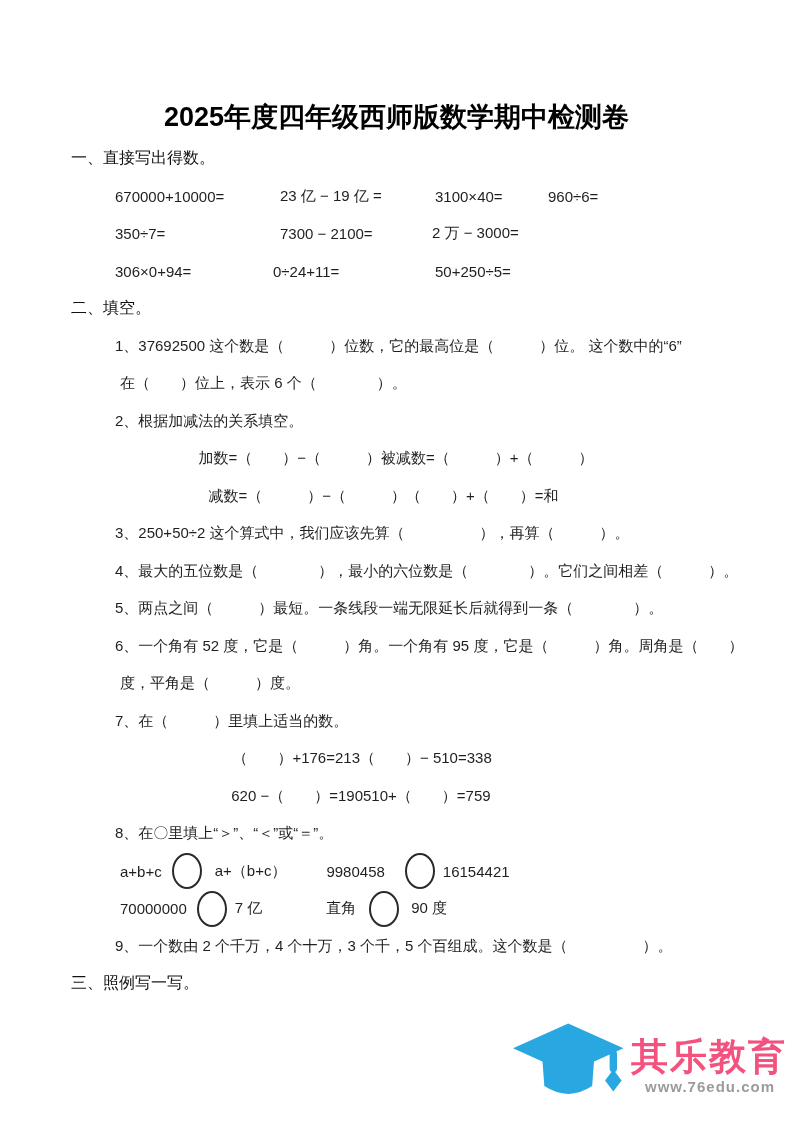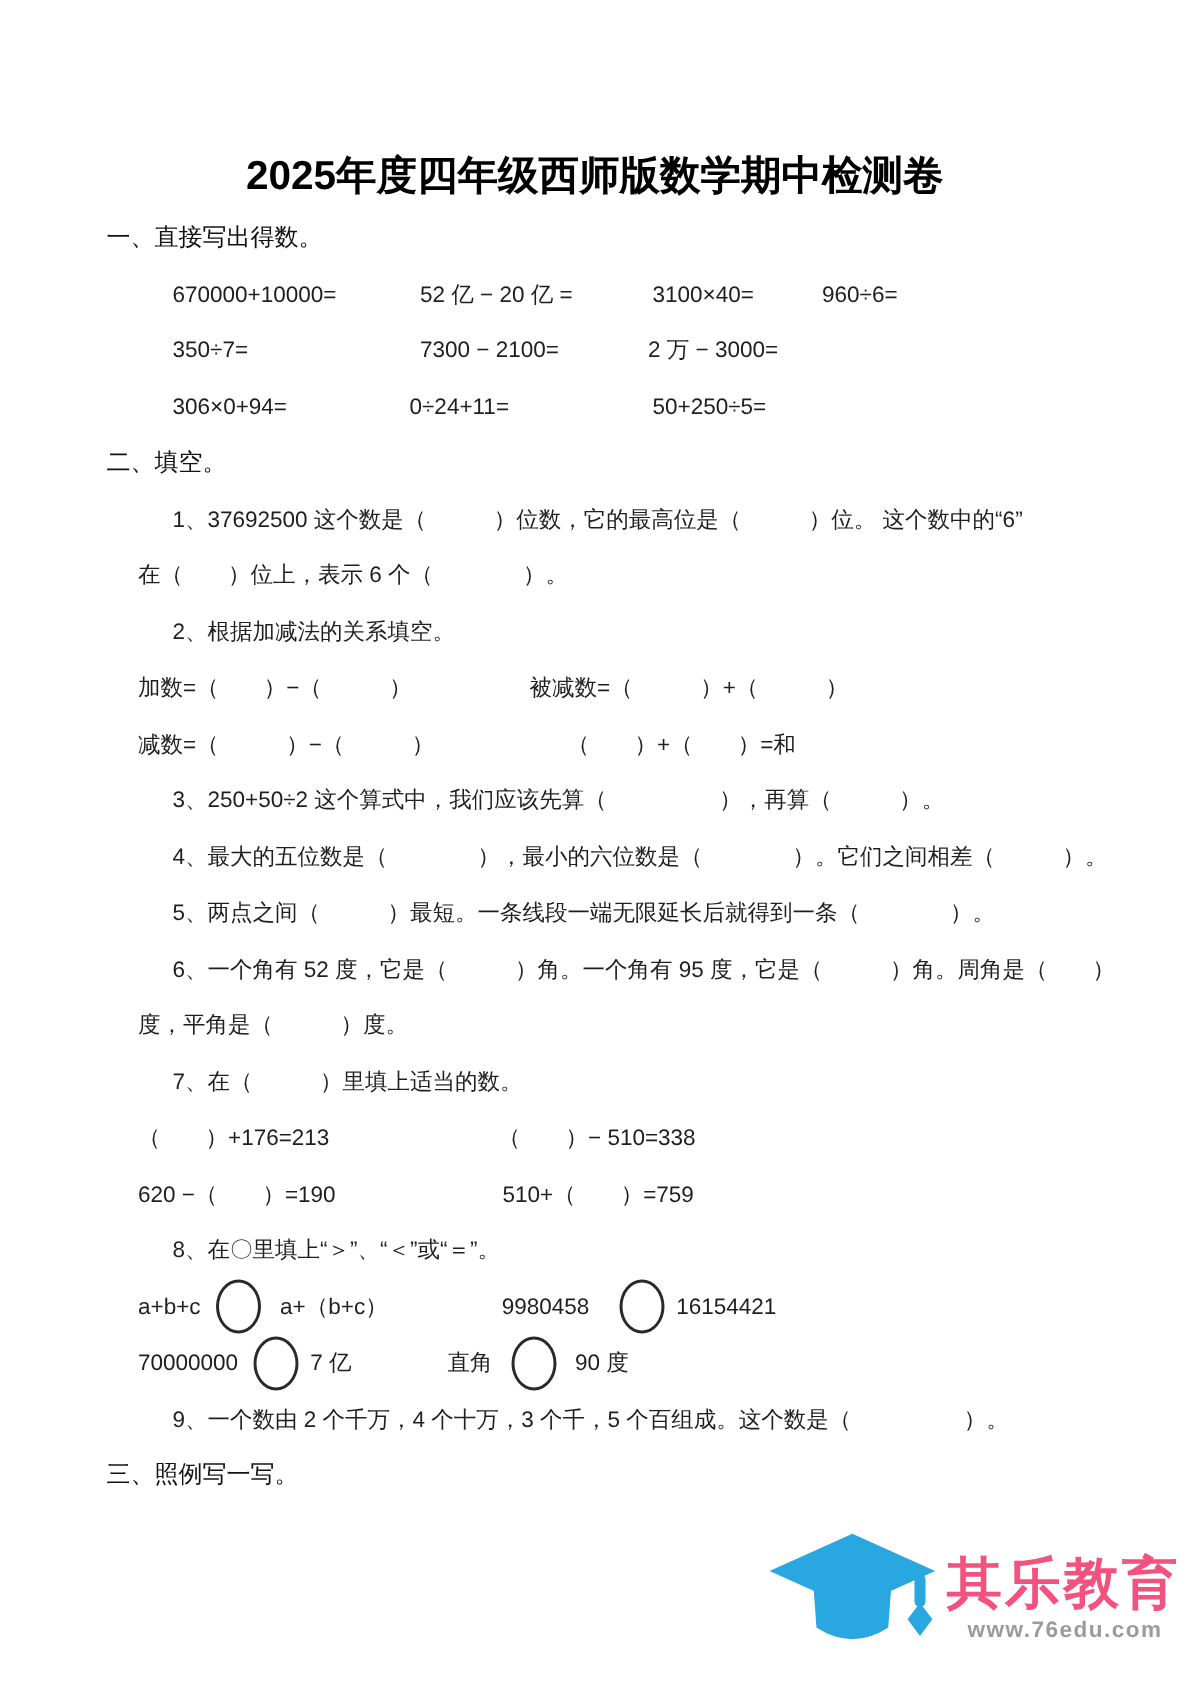--- a/index.html
+++ b/index.html
@@ -8,21 +8,21 @@
     font-family:"Liberation Sans","DejaVu Sans",sans-serif;
     color:#1f1f1f;overflow:hidden;border-radius:22px;
   }
   .title{
     margin:0;padding-top:94px;height:46px;line-height:46px;
     text-align:center;font-size:27px;font-weight:bold;color:#000;
   }
   .line{height:37.5px;display:flex;align-items:center;font-size:15px;white-space:pre;}
   .sec{padding-left:71px;font-weight:normal;font-size:16px;color:#111;}
   .item{padding-left:96px;margin-left:19px;}
-  .sub{padding-left:92px;}
+  .sub{padding-left:120px;text-align:right;}
   .cell{display:inline-block;}
   .circle{
     width:26px;height:32px;border:2px solid #2a2a2a;border-radius:50%;
     display:inline-block;flex:none;background:#fff;
   }
   .footer{
     position:absolute;right:6px;bottom:8px;
     display:flex;align-items:center;gap:0;
   }
   .brandcol{display:flex;flex-direction:column;align-items:flex-start;}
@@ -33,21 +33,21 @@
 <body>
 
 <div class="page">
 
   <h1 class="title">2025年度四年级西师版数学期中检测卷</h1>
 
   <div class="line sec">一、直接写出得数。</div>
 
   <div class="line item">
     <span class="cell" style="width:165px">670000+10000=</span>
-    <span class="cell" style="width:155px">52 亿 − 20 亿 =</span>
+    <span class="cell" style="width:155px">23 亿 − 19 亿 =</span>
     <span class="cell" style="width:113px">3100×40=</span>
     <span class="cell">960÷6=</span>
   </div>
   <div class="line item">
     <span class="cell" style="width:165px">350÷7=</span>
     <span class="cell" style="width:152px">7300 − 2100=</span>
     <span class="cell">2 万 − 3000=</span>
   </div>
   <div class="line item">
     <span class="cell" style="width:158px">306×0+94=</span>
@@ -84,21 +84,21 @@
   <div class="line sub">
     <span class="cell" style="width:243px">620 −（　　）=190</span>
     <span class="cell">510+（　　）=759</span>
   </div>
 
   <div class="line item">8、在〇里填上“＞”、“＜”或“＝”。</div>
   <div class="line sub">
     <span class="cell">a+b+c</span>
     <span class="circle" style="margin:0 13px 0 10px"></span>
     <span class="cell">a+（b+c）</span>
-    <span class="cell" style="margin-left:76px">9980458</span>
+    <span class="cell" style="margin-left:40px">9980458</span>
     <span class="circle" style="margin:0 8px 0 20px"></span>
     <span class="cell">16154421</span>
   </div>
   <div class="line sub">
     <span class="cell">70000000</span>
     <span class="circle" style="margin:0 8px 0 10px"></span>
     <span class="cell">7 亿</span>
     <span class="cell" style="margin-left:64px">直角</span>
     <span class="circle" style="margin:0 12px 0 13px"></span>
     <span class="cell">90 度</span>

